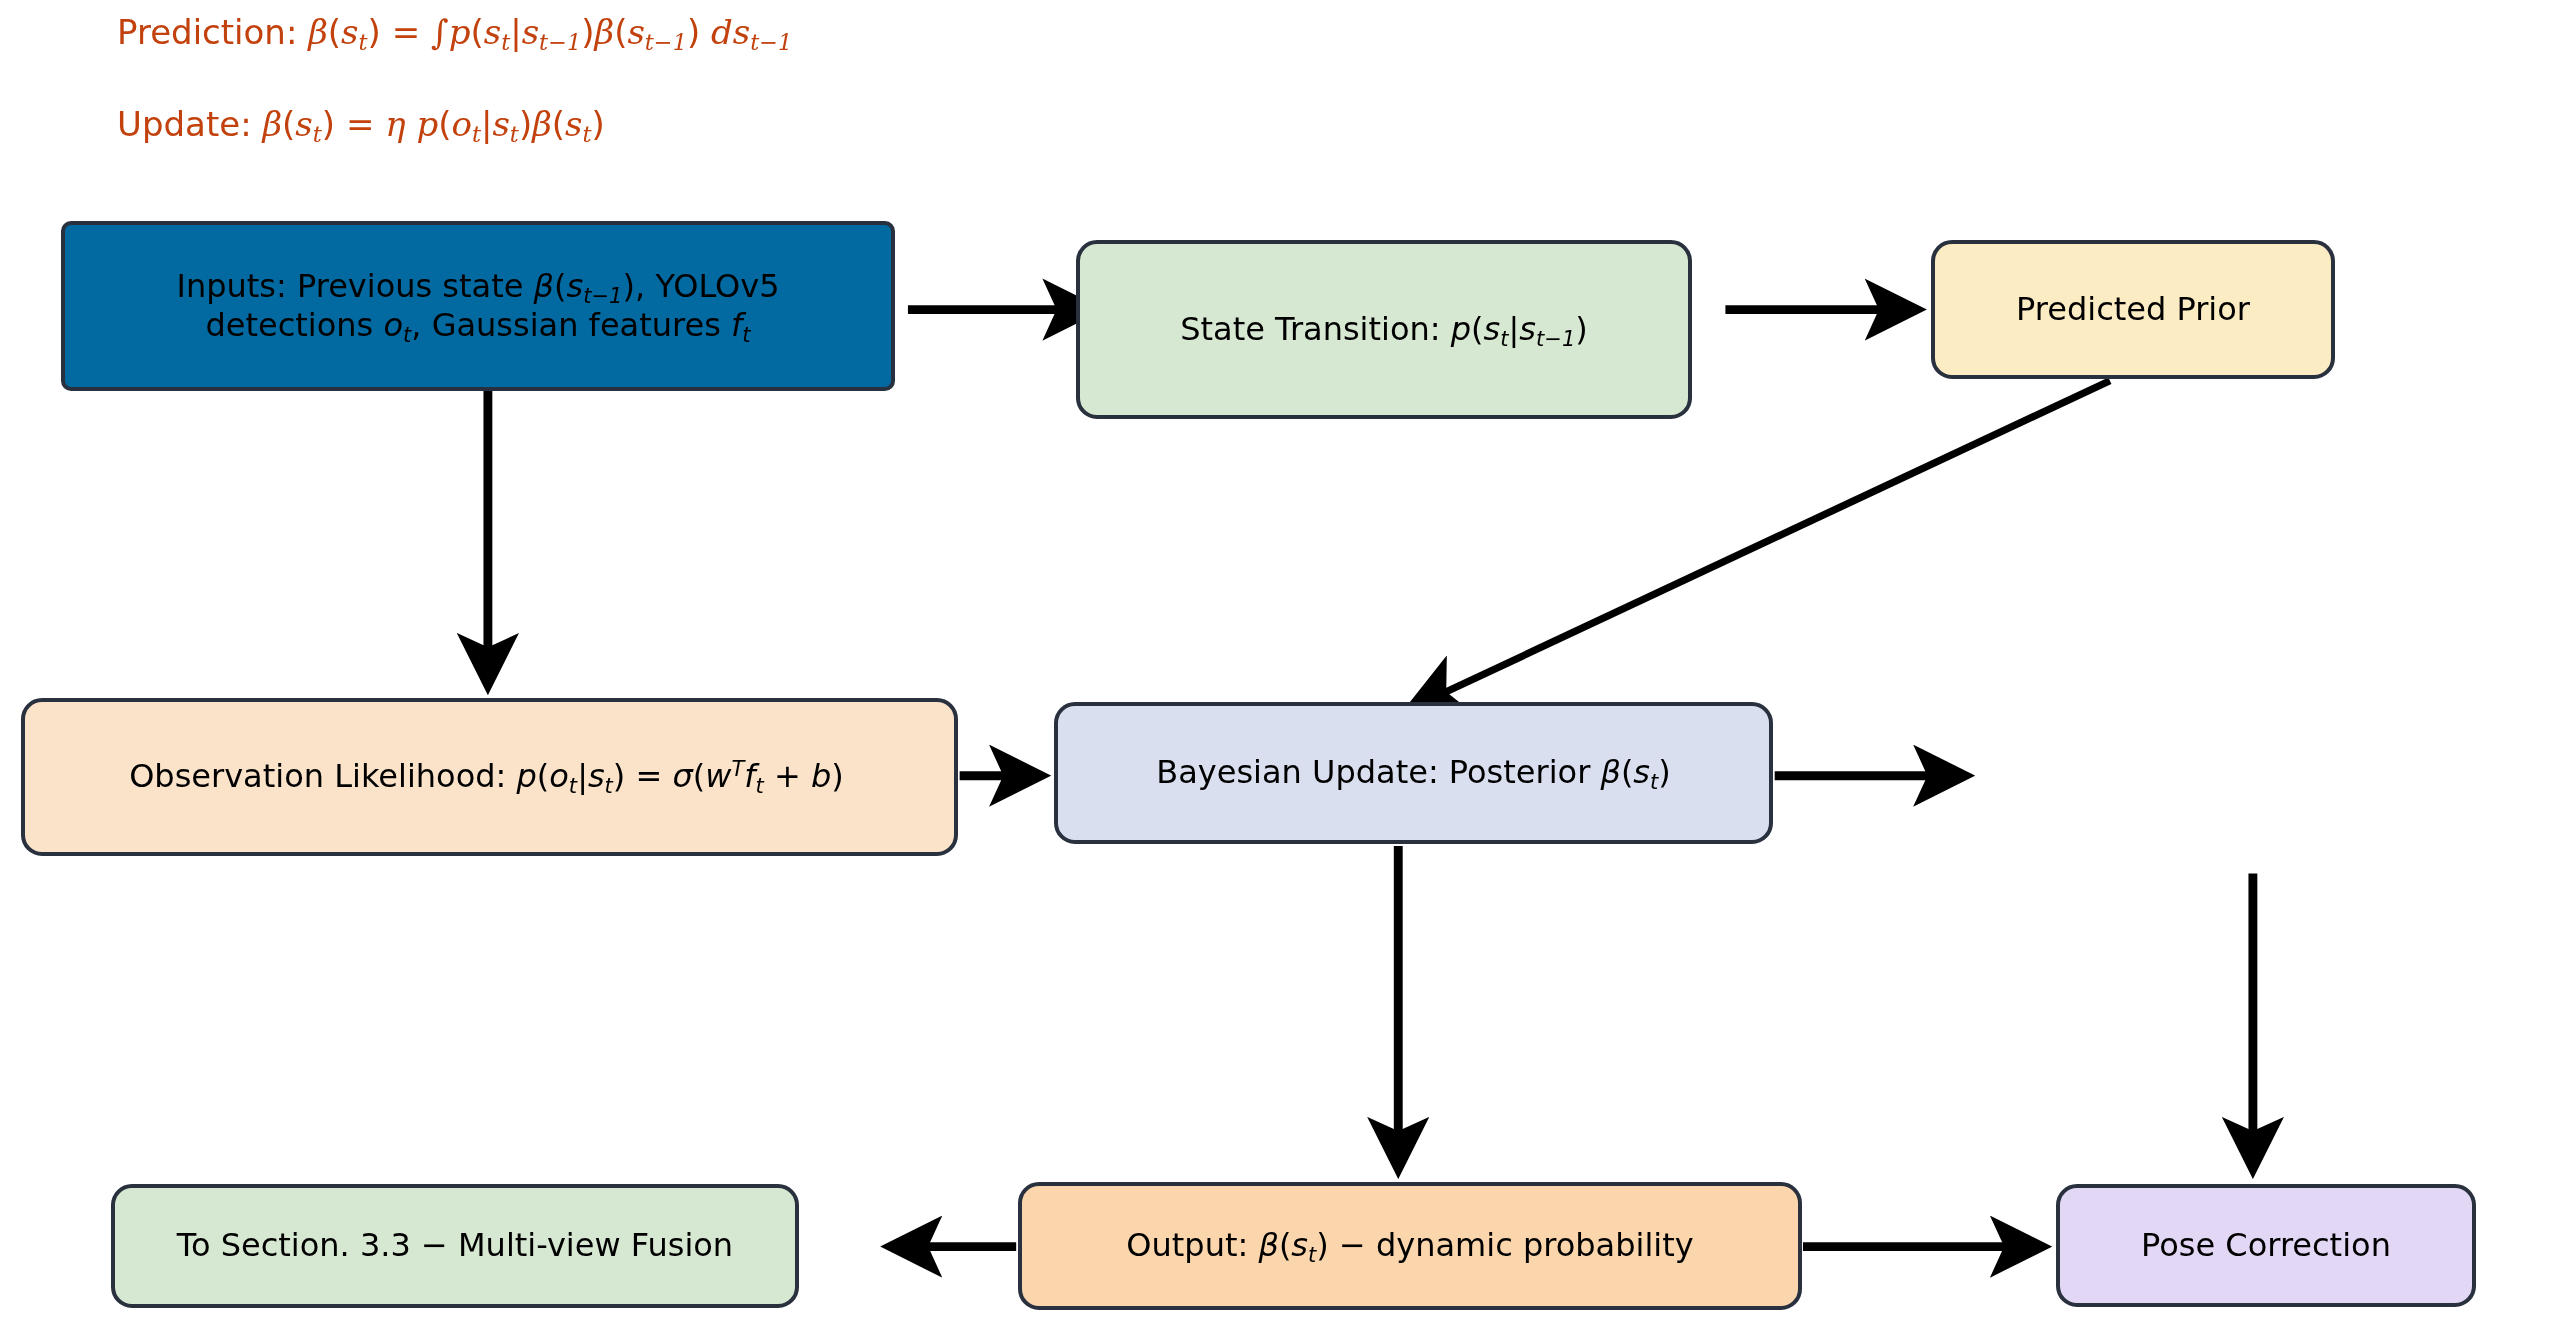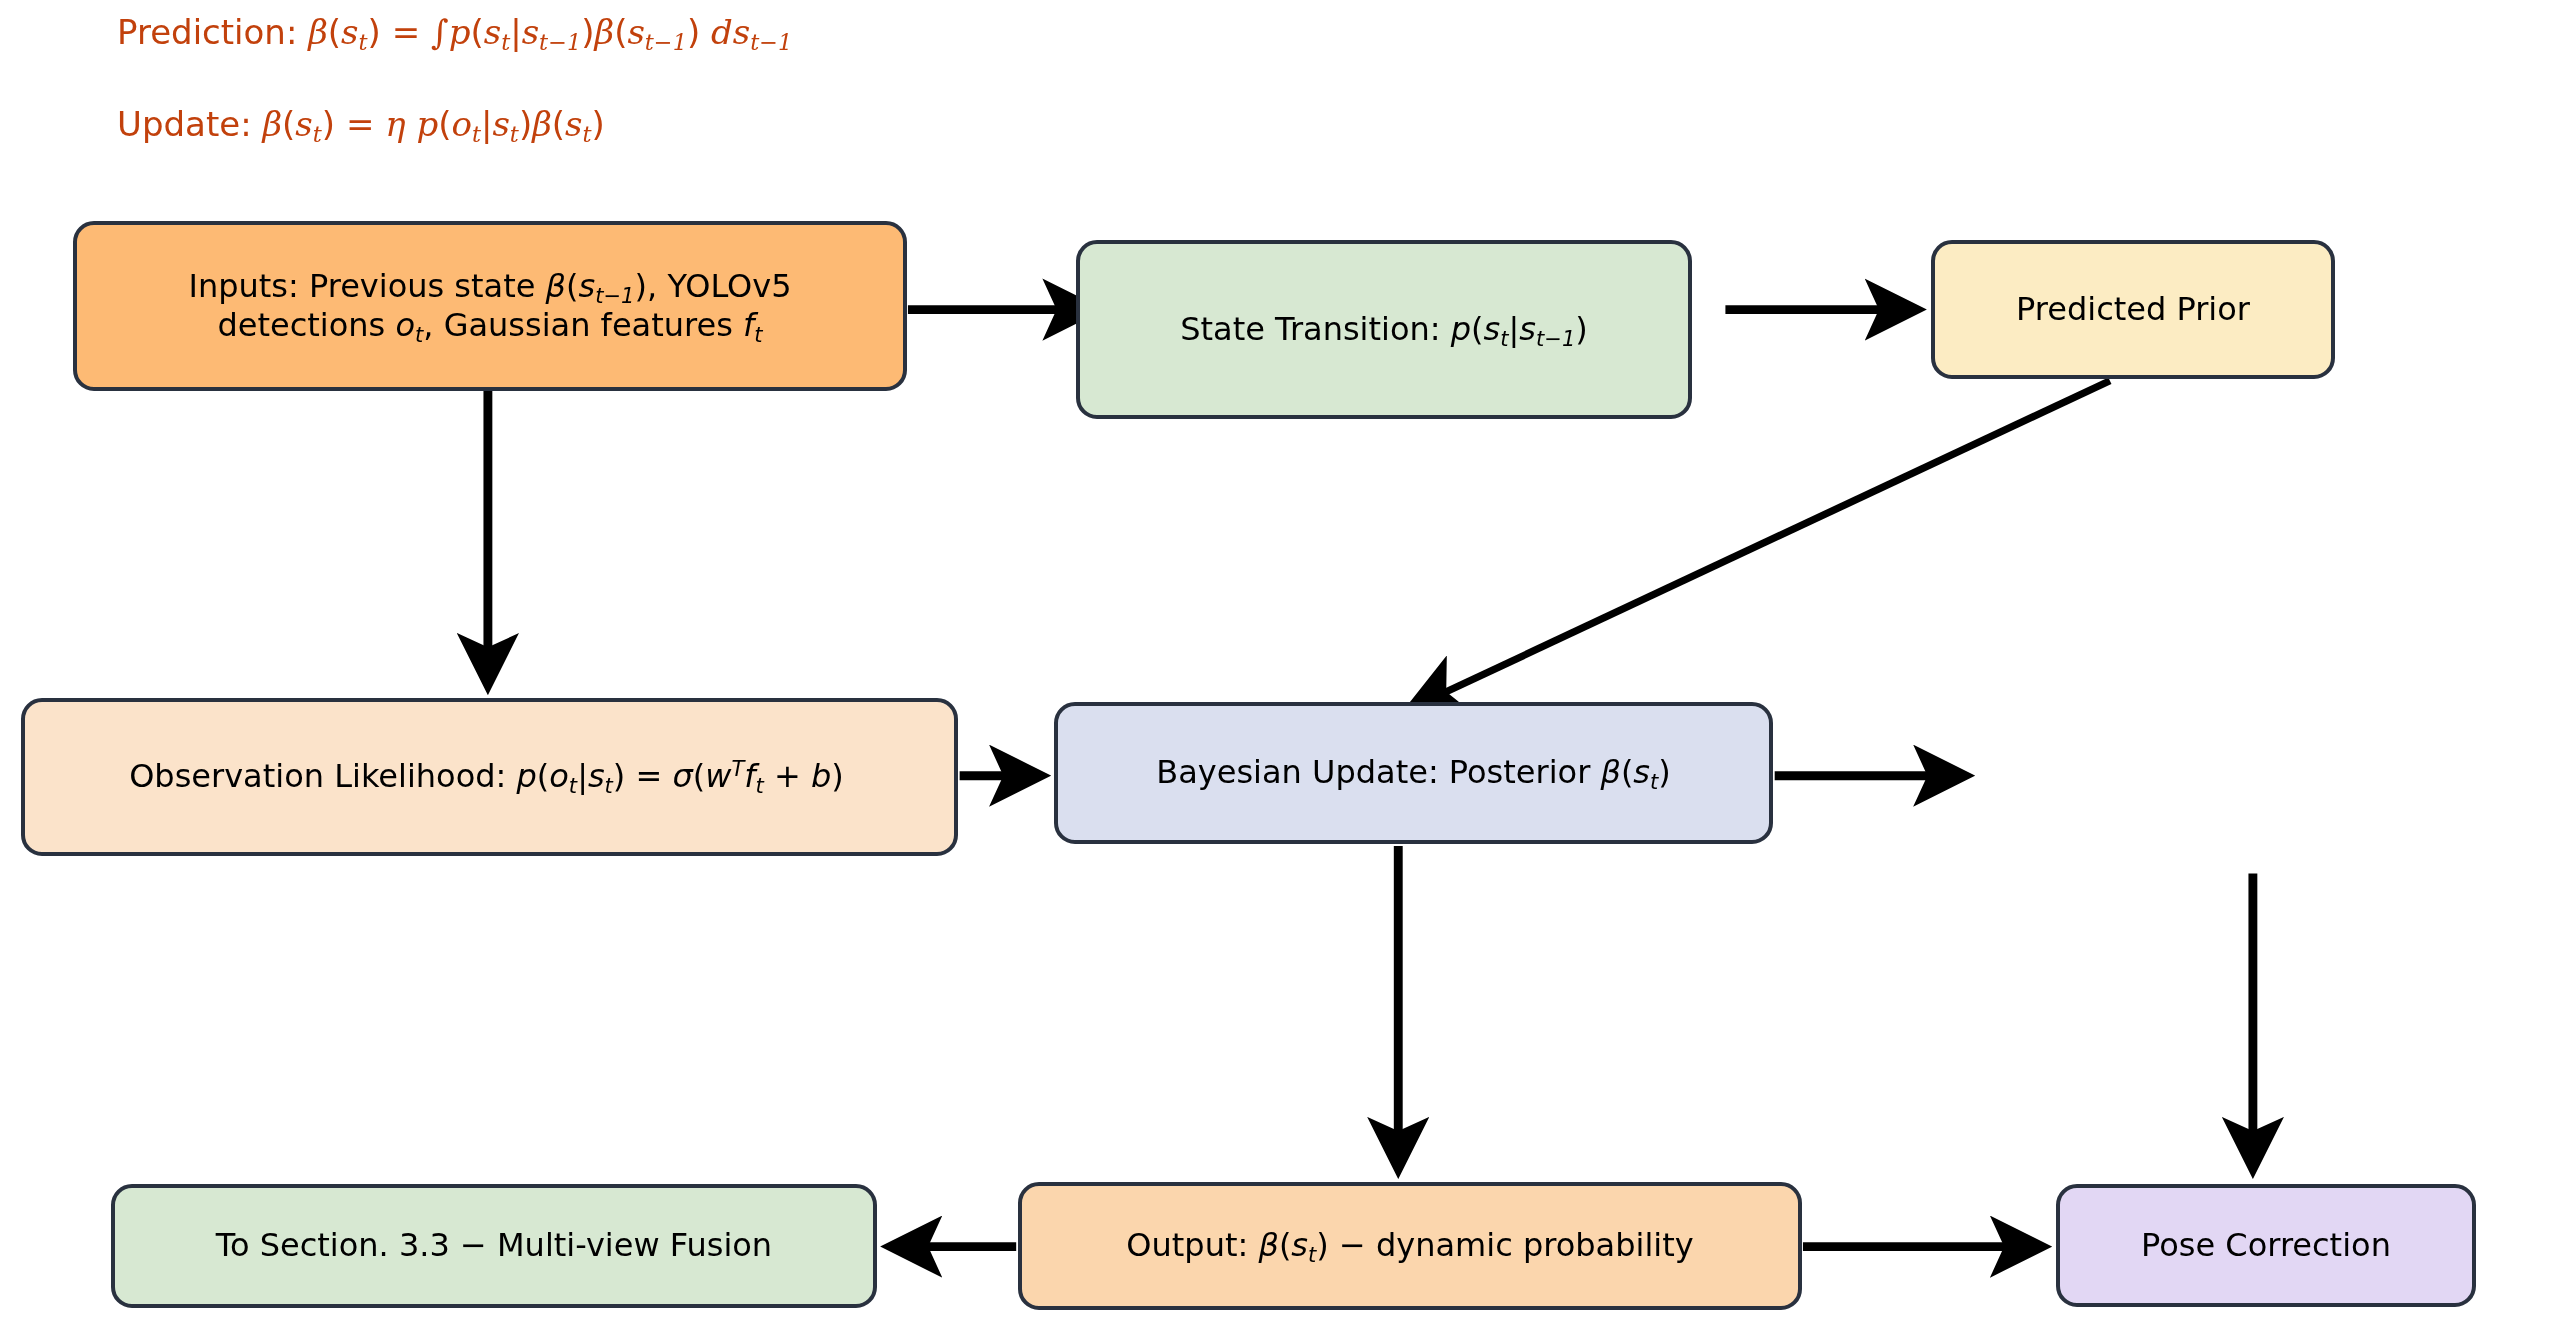--- a/index.html
+++ b/index.html
@@ -100,42 +100,42 @@
 
     <line x1="1731" y1="1047" x2="1731" y2="1444" stroke="#000000" stroke-width="11" marker-end="url(#ah)"></line>
 
     <line x1="2789" y1="1081" x2="2789" y2="1444" stroke="#000000" stroke-width="11" marker-end="url(#ah)"></line>
 
     <line x1="1258" y1="1543" x2="1105" y2="1543" stroke="#000000" stroke-width="11" marker-end="url(#ah)"></line>
 
     <line x1="2232" y1="1543" x2="2525" y2="1543" stroke="#000000" stroke-width="11" marker-end="url(#ah)"></line>
   </svg>
 
-  <div class="node" id="node-inputs" style="left:73px; top:221px; width:834px; height:170px; background:#fdba74;">
+  <div class="node" id="node-inputs" style="left:61px; top:221px; width:834px; height:170px; background:#0369a1;border-radius:10px;">
     <span class="lbl">Inputs: Previous state <i>β</i>(<i>s<sub>t−1</sub></i>), YOLOv5<br>detections <i>o<sub>t</sub></i>, Gaussian features <i>f<sub>t</sub></i></span>
   </div>
 
   <div class="node" id="node-state-transition" style="left:1076px; top:240px; width:616px; height:179px; background:#d7e8d2;">
     <span class="lbl">State Transition: <i>p</i>(<i>s<sub>t</sub></i>|<i>s<sub>t−1</sub></i>)</span>
   </div>
 
   <div class="node" id="node-predicted-prior" style="left:1931px; top:240px; width:404px; height:139px; background:#fcecc3;">
     <span class="lbl">Predicted Prior</span>
   </div>
 
   <div class="node" id="node-observation-likelihood" style="left:21px; top:698px; width:937px; height:158px; background:#fbe3ca;padding-left:7px;">
     <span class="lbl">Observation Likelihood: <i>p</i>(<i>o<sub>t</sub></i>|<i>s<sub>t</sub></i>) = <i>σ</i>(<i>w<sup>T</sup>f<sub>t</sub></i> + <i>b</i>)</span>
   </div>
 
   <div class="node" id="node-bayesian-update" style="left:1054px; top:702px; width:719px; height:142px; background:#dadfef;">
     <span class="lbl">Bayesian Update: Posterior <i>β</i>(<i>s<sub>t</sub></i>)</span>
   </div>
 
 
-  <div class="node" id="node-to-section" style="left:111px; top:1184px; width:766px; height:124px; background:#d7e8d2;">
+  <div class="node" id="node-to-section" style="left:111px; top:1184px; width:688px; height:124px; background:#d7e8d2;">
     <span class="lbl">To Section. 3.3 − Multi-view Fusion</span>
   </div>
 
   <div class="node" id="node-pose-correction" style="left:2056px; top:1184px; width:420px; height:123px; background:#e2d7f4;">
     <span class="lbl">Pose Correction</span>
   </div>
 
   <div class="node" id="node-output" style="left:1018px; top:1182px; width:784px; height:128px; background:#fbd6ad;">
     <span class="lbl">Output: <i>β</i>(<i>s<sub>t</sub></i>) − dynamic probability</span>
   </div>

